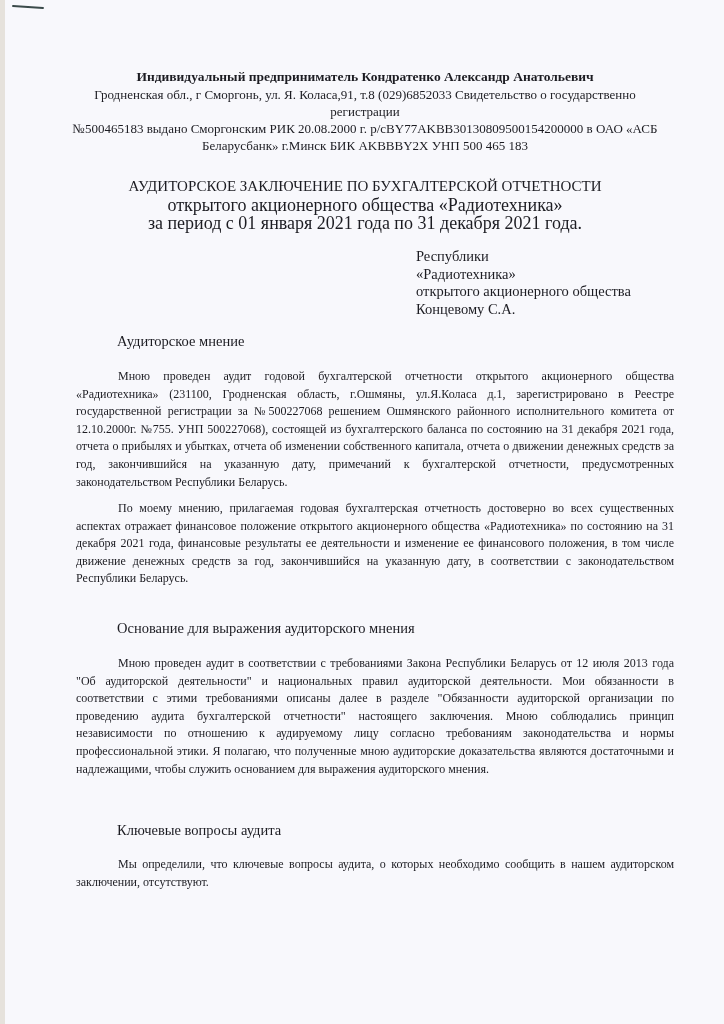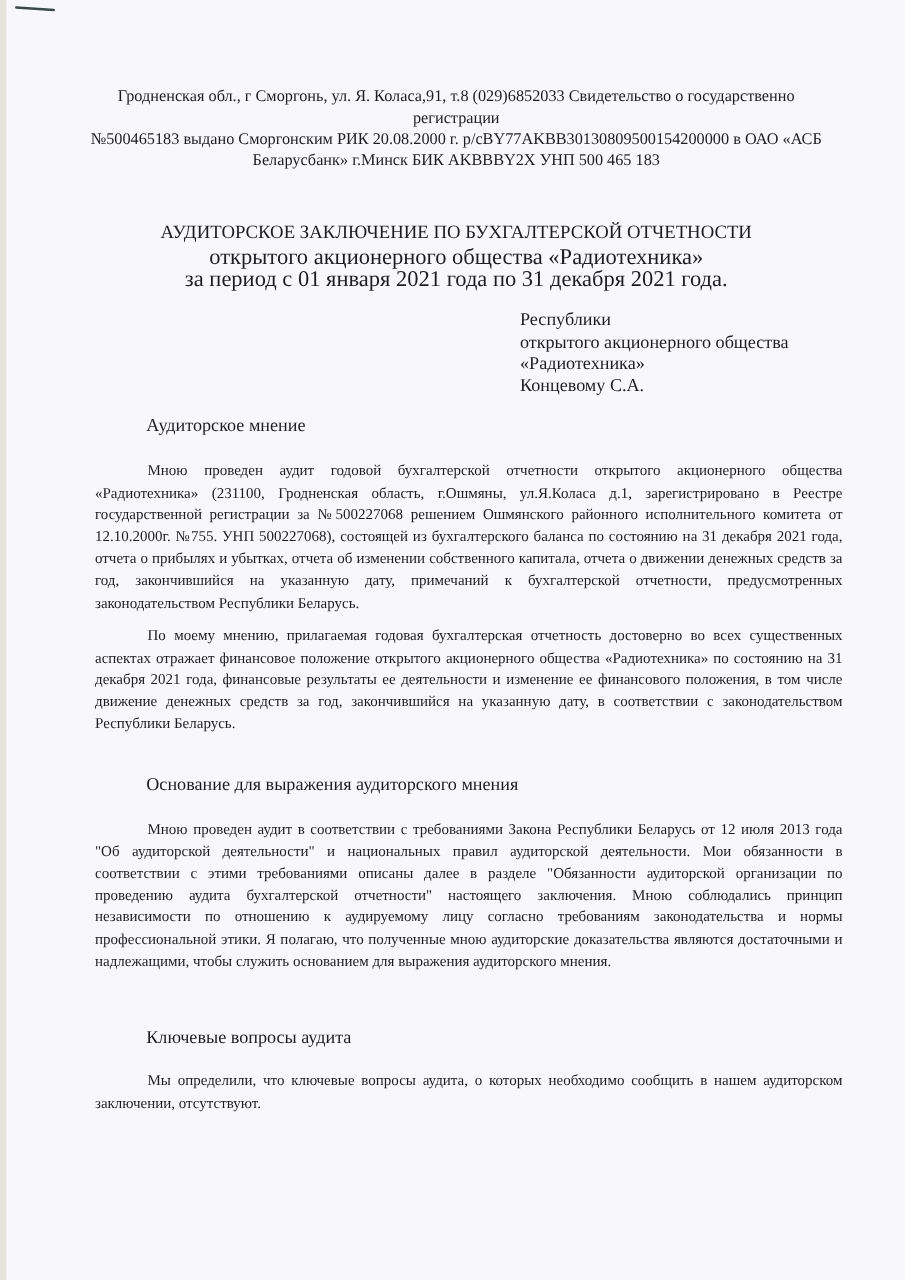--- a/index.html
+++ b/index.html
@@ -47,35 +47,36 @@
   }
 </style>
 </head>
 <body>
 
 <div class="page">
   <div class="left-edge"></div>
   <div class="corner-mark"></div>
 
   <div class="header">
+    <div class="name">Индивидуальный предприниматель  Кондратенко Александр Анатольевич</div>
     <div>Гродненская обл., г Сморгонь, ул. Я. Коласа,91, т.8 (029)6852033 Свидетельство о государственно регистрации</div>
     <div>№500465183 выдано Сморгонским РИК 20.08.2000 г. р/сBY77AKBB30130809500154200000 в ОАО «АСБ</div>
     <div>Беларусбанк» г.Минск БИК AKBBBY2X УНП 500 465 183</div>
   </div>
 
   <div class="title-block">
     <div class="t1">АУДИТОРСКОЕ ЗАКЛЮЧЕНИЕ ПО БУХГАЛТЕРСКОЙ ОТЧЕТНОСТИ</div>
     <div class="t2">открытого акционерного общества «Радиотехника»</div>
     <div class="t3">за период с 01 января 2021 года по 31 декабря 2021 года.</div>
   </div>
 
   <div class="addressee">
     <div>Республики</div>
+    <div>«Радиотехника»</div>
     <div>открытого акционерного общества</div>
-    <div>«Радиотехника»</div>
     <div>Концевому С.А.</div>
   </div>
 
   <div class="section-heading" style="top:333px;">Аудиторское мнение</div>
   <div class="para" style="top:368px;">Мною проведен аудит годовой бухгалтерской отчетности открытого акционерного общества «Радиотехника» (231100, Гродненская область, г.Ошмяны, ул.Я.Коласа д.1, зарегистрировано в Реестре государственной регистрации за №500227068 решением Ошмянского районного исполнительного комитета от 12.10.2000г. №755. УНП 500227068), состоящей из бухгалтерского баланса по состоянию на 31 декабря 2021 года, отчета о прибылях и убытках, отчета об изменении собственного капитала, отчета о движении денежных средств за год, закончившийся на указанную дату, примечаний к бухгалтерской отчетности, предусмотренных законодательством Республики Беларусь.</div>
   <div class="para" style="top:500px;">По моему мнению, прилагаемая годовая бухгалтерская отчетность достоверно во всех существенных аспектах отражает финансовое положение открытого акционерного общества «Радиотехника» по состоянию на 31 декабря 2021 года, финансовые результаты ее деятельности и изменение ее финансового положения, в том числе движение денежных средств за год, закончившийся на указанную дату, в соответствии с законодательством Республики Беларусь.</div>
 
   <div class="section-heading" style="top:620px;">Основание для выражения аудиторского мнения</div>
   <div class="para" style="top:655px;">Мною проведен аудит в соответствии с требованиями Закона Республики Беларусь от 12 июля 2013 года "Об аудиторской деятельности" и национальных правил аудиторской деятельности. Мои обязанности в соответствии с этими требованиями описаны далее в разделе "Обязанности аудиторской организации по проведению аудита бухгалтерской отчетности" настоящего заключения. Мною соблюдались принцип независимости по отношению к аудируемому лицу согласно требованиям законодательства и нормы профессиональной этики. Я полагаю, что полученные мною аудиторские доказательства являются достаточными и надлежащими, чтобы служить основанием для выражения аудиторского мнения.</div>
 

